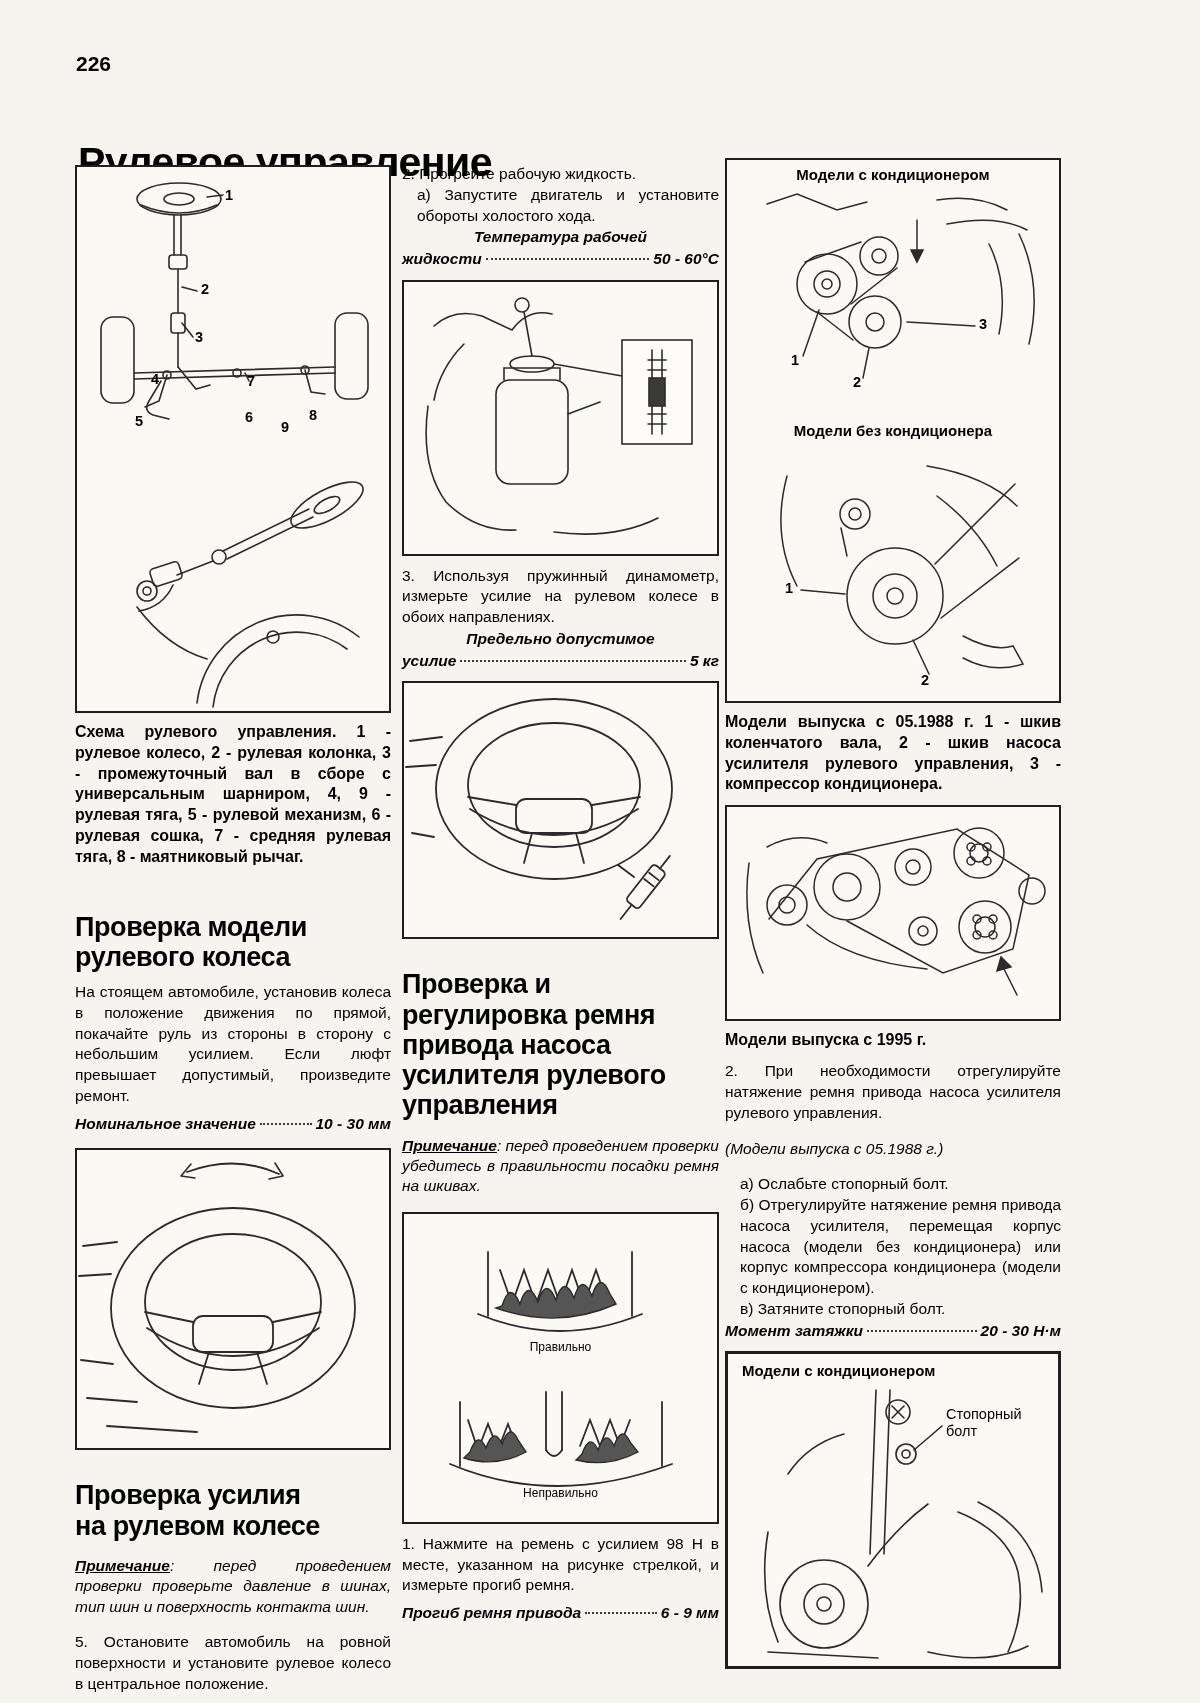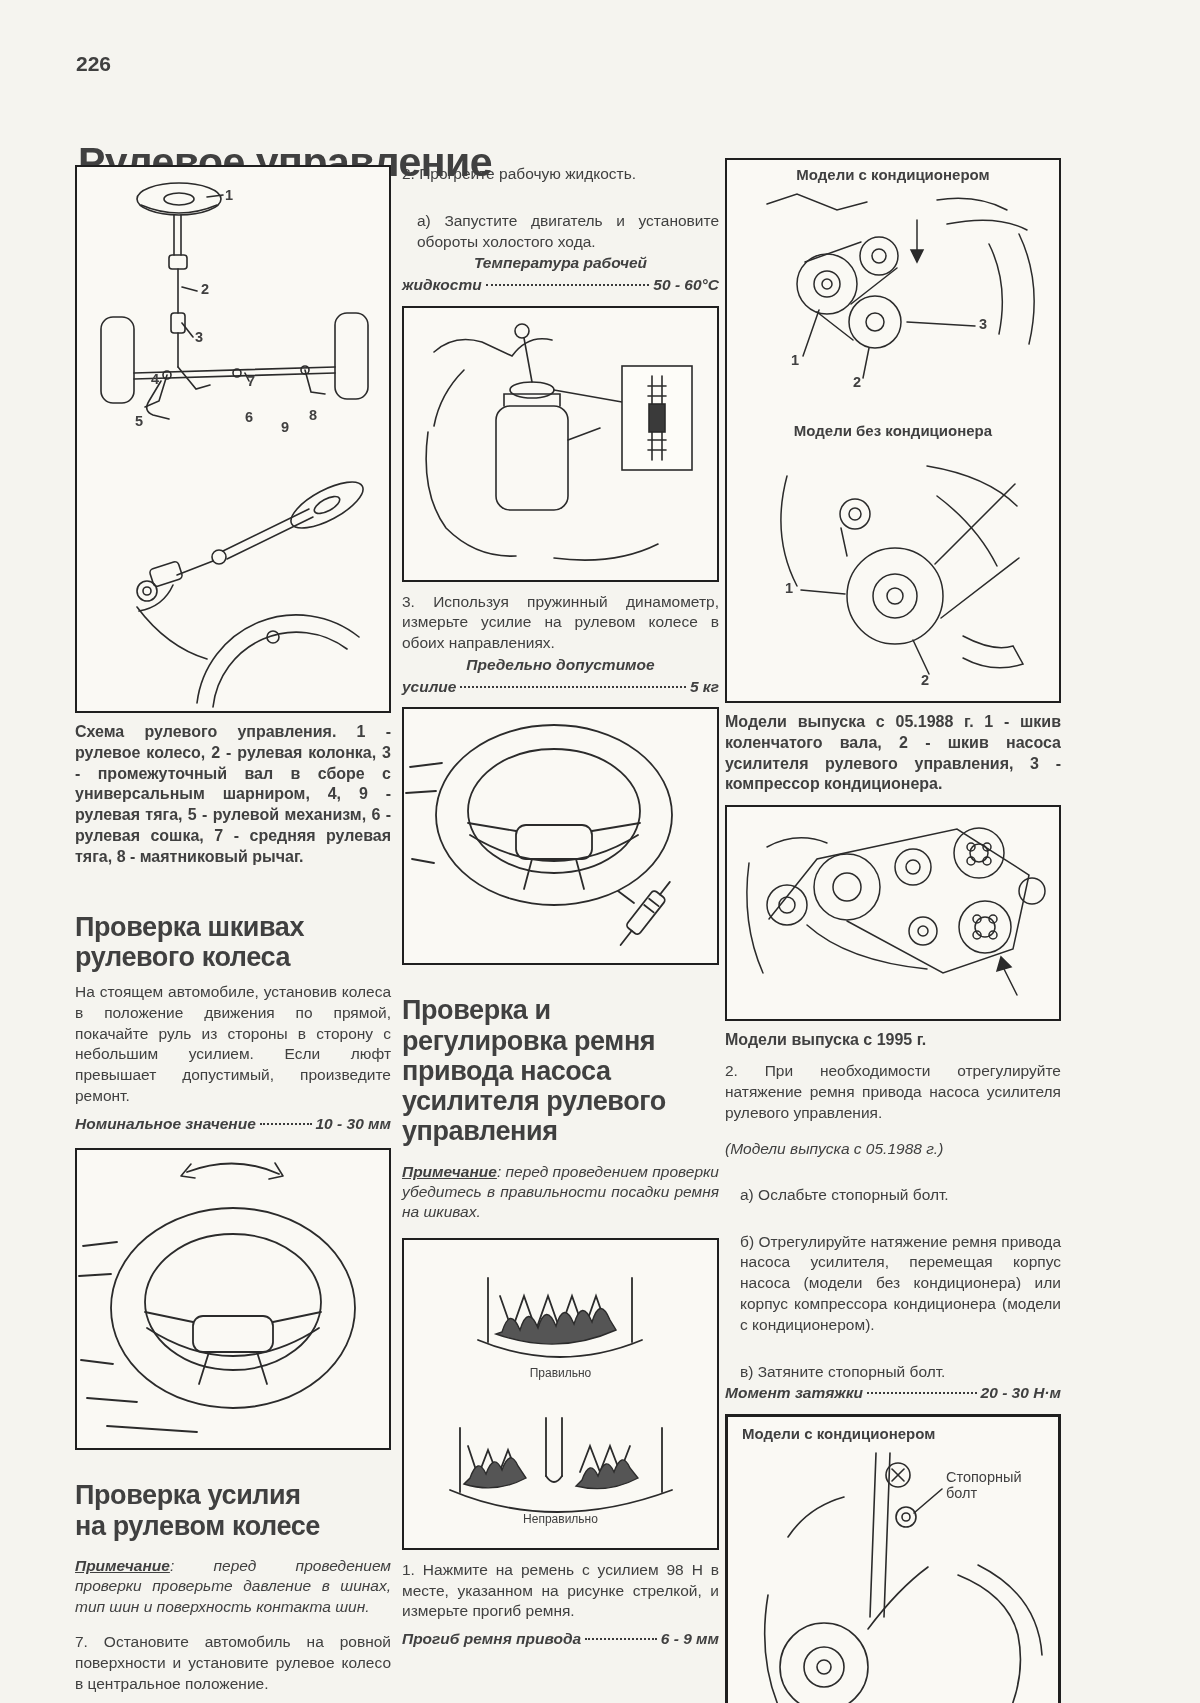--- a/index.html
+++ b/index.html
@@ -1,36 +1,36 @@
 <!DOCTYPE html>
 <html><head>
 <meta charset="utf-8">
 <style>
   html,body { margin:0; padding:0; background:#e8e7e2; }
   .page {
     position:relative; width:1200px; height:1703px; margin:0 auto;
-    background:#f5f4ef; color:#404040;
+    background:#f5f4ef; color:#000000;
     font-family:"Liberation Sans", sans-serif;
     overflow:hidden;
   }
   .pagenum { position:absolute; left:76px; top:52px; font-size:21px; font-weight:700; }
   .title { position:absolute; left:78px; top:92px; font-size:41px; font-weight:700; letter-spacing:-0.5px;margin-top:47px; }
   .col { position:absolute; }
   .col-left  { left:75px;  width:316px; top:165px; }
   .col-mid   { left:402px; width:317px; top:164px; }
   .col-right { left:725px; width:336px; top:158px; }
 
   .fig { position:relative; border:2px solid #1f1f1f; background:#faf9f4; box-sizing:border-box; }
   .fig svg { display:block; }
   .caption { font-size:16px; font-weight:700; line-height:1.3; text-align:justify; margin:9px 0 0 0; }
   h3 { font-size:27px; font-weight:700; line-height:1.12; letter-spacing:-0.4px; margin:0; }
   .h-wrap { margin:44px 0 10px 0; }
   .h-wrap.tight { margin:30px 0 8px 0; }
   .body { font-size:15.5px; line-height:1.34; text-align:justify; margin:0; }
-  .sub { padding-left:15px;margin-top:26px; }
+  .sub { padding-left:15px; }
   .spec { display:flex; align-items:baseline; font-size:15.5px; font-style:italic; font-weight:700; line-height:1.4;justify-content:center; }
   .spec .dots { flex:1; border-bottom:2px dotted #3a3a3a; margin:0 4px; transform:translateY(-4px); }
   .spec .val { white-space:nowrap; }
   .note { font-size:15.5px; font-style:italic; line-height:1.3; text-align:justify; }
   .note .nlabel { font-weight:700; text-decoration:underline; }
   .mt6 { margin-top:6px; } .mt10 { margin-top:10px; } .mt14 { margin-top:14px; }
   .figlabel { position:absolute; font-size:15px; font-weight:700; white-space:nowrap; }
   .figlabel.center { left:0; right:0; text-align:center; }
   .callout { position:absolute; font-size:14.5px; font-weight:700; }
   .ann { position:absolute; font-size:14.5px; font-weight:400; line-height:1.12; }
@@ -97,21 +97,21 @@
       <span class="callout" style="left:58px;  top:246px;">5</span>
       <span class="callout" style="left:168px; top:242px;">6</span>
       <span class="callout" style="left:170px; top:206px;">7</span>
       <span class="callout" style="left:232px; top:240px;">8</span>
       <span class="callout" style="left:204px; top:252px;">9</span>
     </div>
 
     <p class="caption">Схема рулевого управления. 1 - рулевое колесо, 2 - рулевая колонка, 3 - промежуточный вал в сборе с универсальным шарниром, 4, 9 - рулевая тяга, 5 - рулевой механизм, 6 - рулевая сошка, 7 - средняя рулевая тяга, 8 - маятниковый рычаг.</p>
 
     <div class="h-wrap">
-      <h3><span>Проверка шкивах</span><br>
+      <h3><span>Проверка модели</span><br>
           <span>рулевого колеса</span></h3>
     </div>
     <p class="body">На стоящем автомобиле, установив колеса в положение движения по прямой, покачайте руль из стороны в сторону с небольшим усилием. Если люфт превышает допустимый, произведите ремонт.</p>
     <div class="spec mt6">
       <span>Номинальное значение</span>
       <span class="dots"></span>
       <span class="val">10 - 30 мм</span>
     </div>
 
     <div class="fig mt14" style="height:302px;">
@@ -137,21 +137,21 @@
       </svg>
     </div>
 
     <div class="h-wrap tight">
       <h3><span>Проверка усилия</span><br>
           <span>на рулевом колесе</span></h3>
     </div>
     <p class="note">
       <span class="nlabel">Примечание</span><span>: перед проведением проверки проверьте давление в шинах, тип шин и поверхность контакта шин.</span>
     </p>
-    <p class="body mt6">7. Остановите автомобиль на ровной поверхности и установите рулевое колесо в центральное положение.</p>
+    <p class="body mt6">5. Остановите автомобиль на ровной поверхности и установите рулевое колесо в центральное положение.</p>
   </div>
 
   <div class="col col-mid">
     <p class="body">2. Прогрейте рабочую жидкость.</p>
     <p class="body sub">а) Запустите двигатель и установите обороты холостого хода.</p>
     <div class="spec">
       <span>Температура рабочей</span>
     </div>
     <div class="spec">
       <span>жидкости</span>

